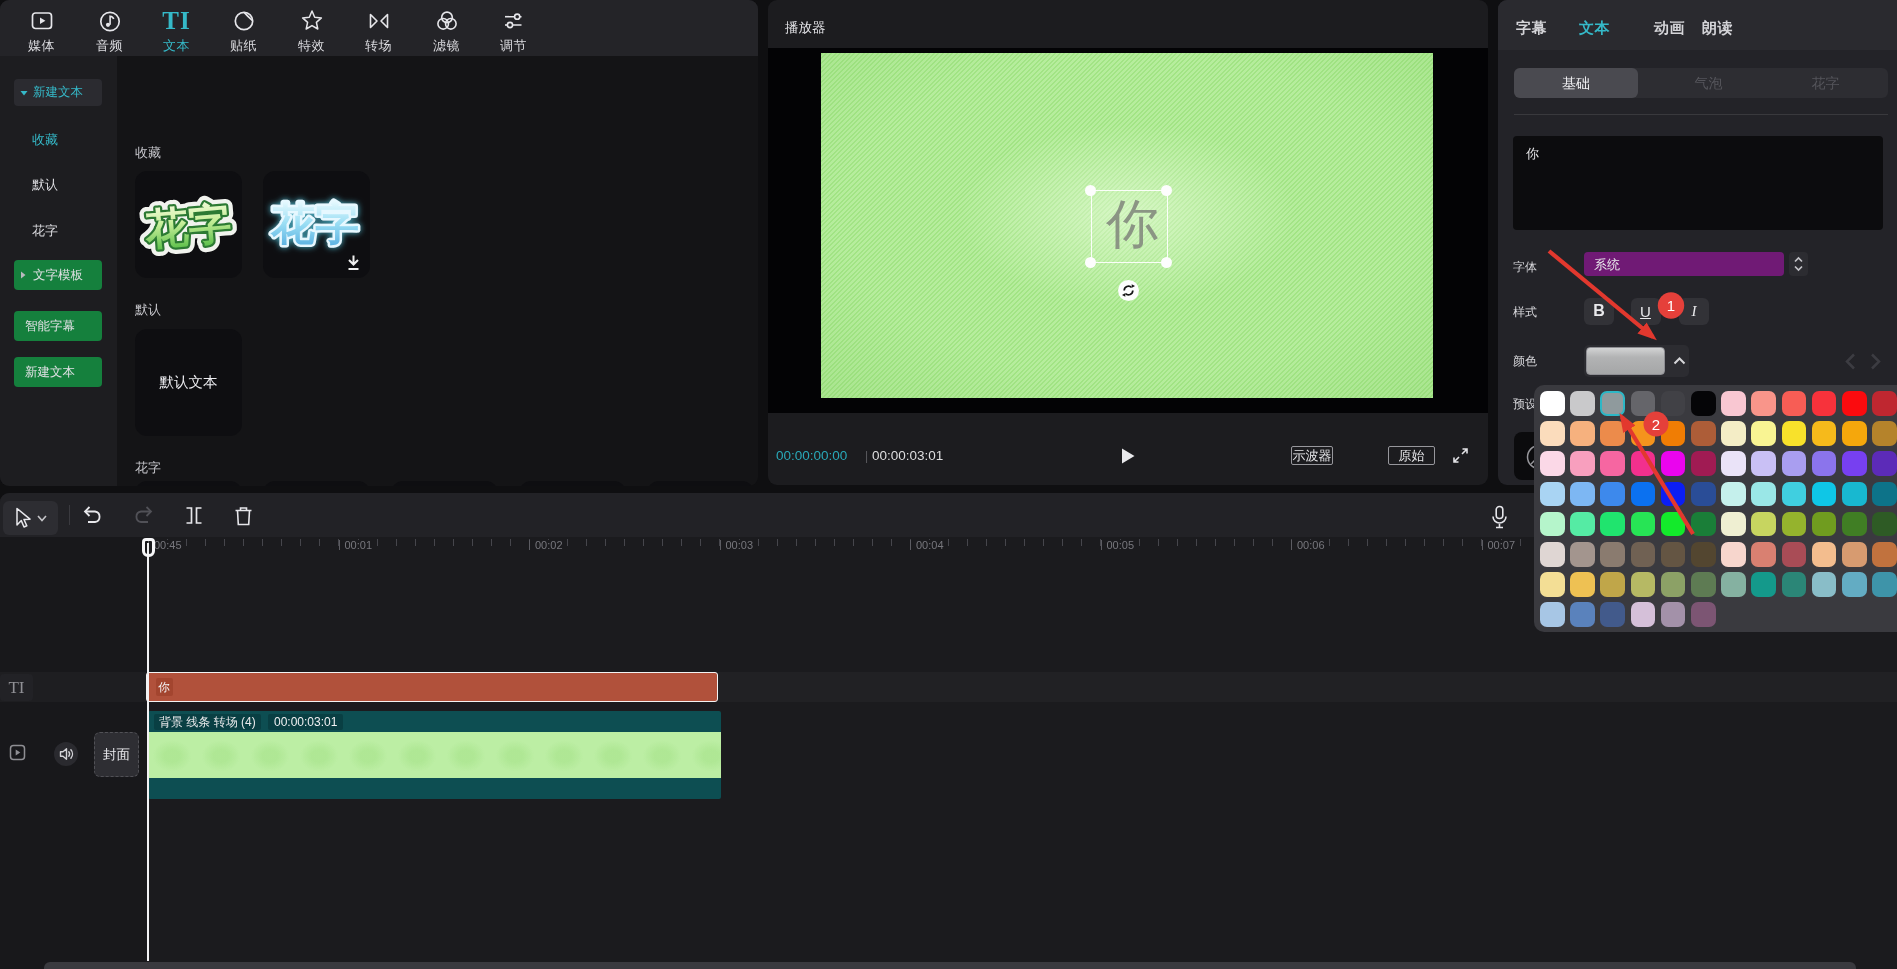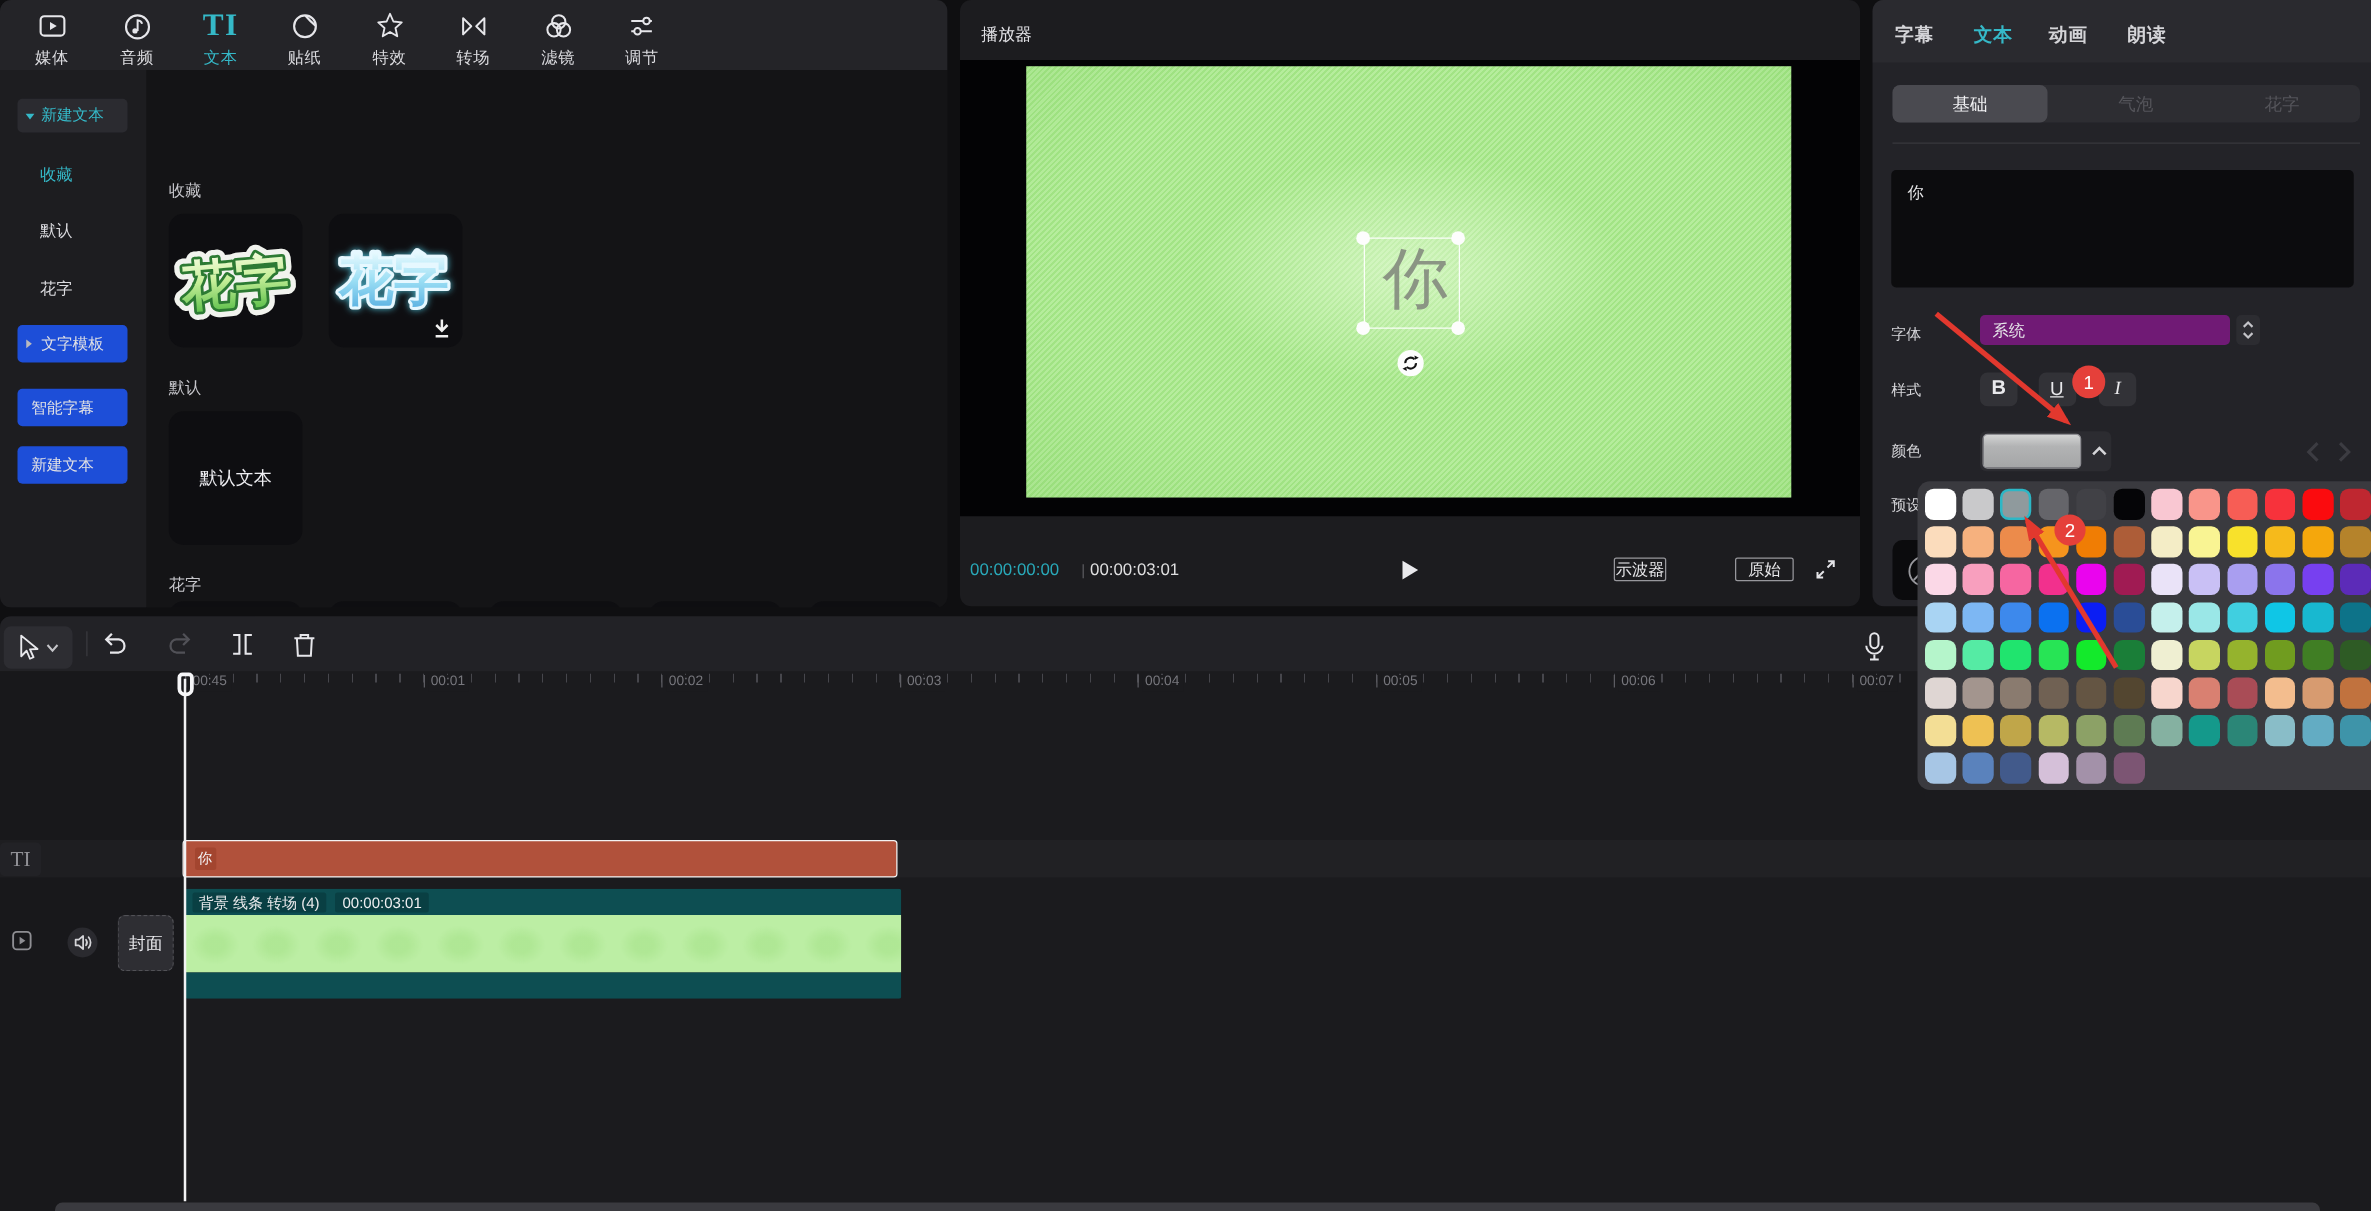--- a/index.html
+++ b/index.html
@@ -5,21 +5,21 @@
   * { margin:0; padding:0; box-sizing:border-box; }
   html,body { width:1897px; height:969px; background:#0f0f11; overflow:hidden;
     font-family:"Liberation Sans", sans-serif; }
   .abs { position:absolute; }
   #root { position:relative; width:1897px; height:969px; }
   svg { display:block; }
   .tbit { position:absolute; top:8px; width:55px; text-align:center; color:#dcdce0; }
   .tbit svg { margin:0 auto; }
   .tbit span { display:block; margin-top:3px; font-size:13px; letter-spacing:0.5px; }
   .tbit.sel span { color:#35b9c8; }
-  .sbchip { position:absolute; left:14px; width:88px; height:27px; background:#1d4ed8; border-radius:4px;
+  .sbchip { position:absolute; left:14px; width:88px; height:27px; background:#15803d; border-radius:4px;
     display:flex; align-items:center; color:#e0e0e4; font-size:12.5px; }
   .sbplain { position:absolute; left:32px; font-size:13px; color:#dcdce0; }
   .seclabel { position:absolute; font-size:13px; color:#c6c6cb; }
   .thumb { position:absolute; width:107px; height:107px; background:#0e0e11; border-radius:12px; }
   .hdl { position:absolute; width:11px; height:11px; border-radius:50%; background:#fdfdfd; }
   .pbtn { position:absolute; height:19px; border:1px solid #97979c; border-radius:2px;
     font-size:13px; color:#e8e8eb; text-align:center; line-height:17px; }
   .rtab { top:19px; font-size:15px; font-weight:bold; color:#d4d4d8; letter-spacing:0.5px; }
   .rlab { font-size:12px; color:#d6d6da; }
   .stybtn { top:298px; width:30px; height:26.5px; background:#323237; border-radius:6px;
@@ -187,21 +187,21 @@
     <div class="pbtn" style="left:620px;top:446px;width:47px;">原始</div>
     <svg class="abs" style="left:684px;top:447px;" width="17" height="17" viewBox="0 0 17 17">
         <path d="M10.5 2 H15 V6.5 M15 2 L10 7 M6.5 15 H2 V10.5 M2 15 L7 10" fill="none" stroke="#e3e3e7" stroke-width="1.6"></path>
       </svg>
   </div>
 
   <div class="abs" id="rightpanel" style="left:1498px;top:0;width:399px;height:485px;background:#232328;border-radius:9px 0 0 9px;overflow:hidden;">
     <div class="abs" id="rptabs" style="left:0;top:0;width:399px;height:50px;background:#2a2a2f;">
       <div class="abs rtab" style="left:18px;">字幕</div>
       <div class="abs rtab" style="left:81px;color:#35b9c8;">文本</div>
-      <div class="abs rtab" style="left:141px;text-align:right;">动画</div>
+      <div class="abs rtab" style="left:156px;text-align:right;">动画</div>
       <div class="abs rtab" style="left:204px;">朗读</div>
     </div>
     <div class="abs" style="left:16px;top:68px;width:374px;height:30px;background:#2d2d32;border-radius:6px;">
       <div class="abs" style="left:0;top:0;width:124px;height:30px;background:#4a4a50;border-radius:6px;text-align:center;line-height:30px;font-size:14px;color:#f2f2f4;">基础</div>
       <div class="abs" style="left:124px;top:0;width:125px;text-align:center;line-height:30px;font-size:14px;color:#55555b;padding-left:16px;">气泡</div>
       <div class="abs" style="left:249px;top:0;width:125px;text-align:center;line-height:30px;font-size:14px;color:#55555b;">花字</div>
     </div>
     <div class="abs" style="left:16px;top:114px;width:374px;height:1px;background:#39393d;"></div>
     <div class="abs" style="left:15px;top:136px;width:370px;height:94px;background:#0c0c0e;border-radius:4px;">
       <div class="abs" style="left:13px;top:9px;font-size:13px;color:#e8e8ea;">你</div>

